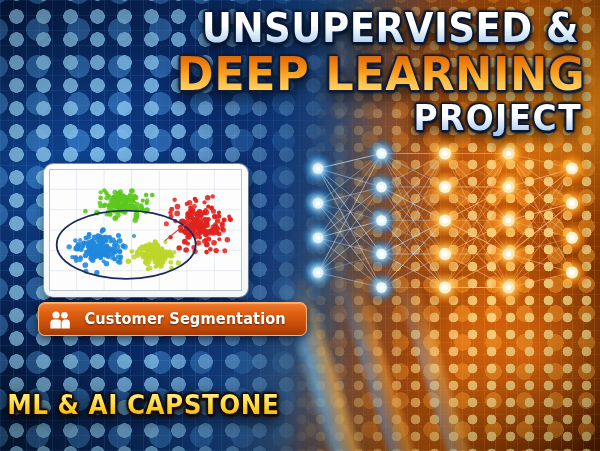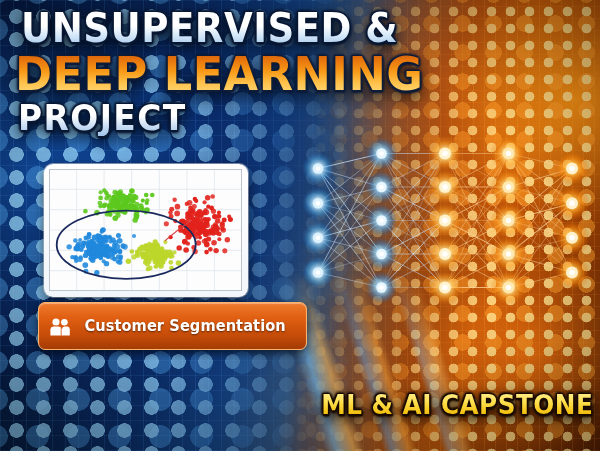--- a/index.html
+++ b/index.html
@@ -67,21 +67,21 @@
     -webkit-mask-image:linear-gradient(0deg, rgba(0,0,0,1) 0%, rgba(0,0,0,.9) 22%, rgba(0,0,0,0) 40%);
             mask-image:linear-gradient(0deg, rgba(0,0,0,1) 0%, rgba(0,0,0,.9) 22%, rgba(0,0,0,0) 40%);
   }
   .vignette {
     background:radial-gradient(ellipse 78% 82% at 50% 48%, rgba(0,0,0,0) 48%, rgba(0,0,0,.48) 100%);
   }
 
   
   .title-block {
     position:absolute; left:0; right:0; top:8px;
-    text-align:left; z-index:6;
+    text-align:right; z-index:6;
   }
   .t-line { line-height:1; white-space:nowrap; }
 
   .t-unsup {
     font-size:40px; font-weight:bold; letter-spacing:.5px;
     font-family:"DejaVu Sans", sans-serif;
     background:linear-gradient(180deg,#ffffff 0%,#ffffff 44%,#cfe4f7 72%,#9dc2e6 100%);
     -webkit-background-clip:text; background-clip:text; color:transparent;
     -webkit-text-stroke:0px;
     filter:drop-shadow(0 0 1.5px #0a1c3e) drop-shadow(1px 2px 0 #08162f) drop-shadow(-1px 0 0 #08162f) drop-shadow(0 -1px 0 #08162f) drop-shadow(0 5px 7px rgba(0,0,0,.65));
@@ -120,21 +120,21 @@
   .nn-wrap {
     position:absolute; left:300px; top:138px; width:290px; height:165px;
     z-index:4;
   }
   .nn-svg { display:block; width:100%; height:100%; overflow:visible; }
 
   
   .badge {
     position:absolute; z-index:7;
     display:flex; align-items:center; gap:7px;
-    height:48px; padding:0 14px 0 10px;
+    height:34px; padding:0 14px 0 10px;
     border-radius:7px;
     white-space:nowrap;
   }
   .badge-label {
     font-family:"DejaVu Sans", sans-serif;
     font-size:15.5px; font-weight:bold; color:#ffffff;
     letter-spacing:.1px; transform:scaleX(.94);
     text-shadow:0 1px 2px rgba(0,0,0,.55);
   }
   .badge-icon { display:flex; align-items:center; }
@@ -148,21 +148,21 @@
   #badge-bank {
     left:347px; top:302px;
     background:linear-gradient(180deg,#2fb84a 0%,#15963a 34%,#0b7c2c 74%,#06631f 100%);
     border:1px solid #72e08c;
     box-shadow:0 3px 9px rgba(0,0,0,.6), inset 0 1px 1px rgba(255,255,255,.35);
   }
 
   
   .footer {
     position:absolute; left:0; right:0; top:390px;
-    text-align:right; z-index:7;
+    text-align:left; z-index:7;
   }
   .footer-text {
     display:inline-block;
     font-family:"DejaVu Sans", sans-serif;
     font-size:26px; font-weight:bold; letter-spacing:.5px;
     background:linear-gradient(180deg,#ffef9a 0%,#ffe04f 40%,#f5c518 72%,#e0a800 100%);
     -webkit-background-clip:text; background-clip:text; color:transparent;
     transform:scaleX(.95);
     filter:drop-shadow(0 0 1.4px #140800) drop-shadow(1px 2px 0 #1a0b00) drop-shadow(-1px 0 0 #1a0b00) drop-shadow(0 -1px 0 #1a0b00) drop-shadow(0 4px 7px rgba(0,0,0,.7));
   }

